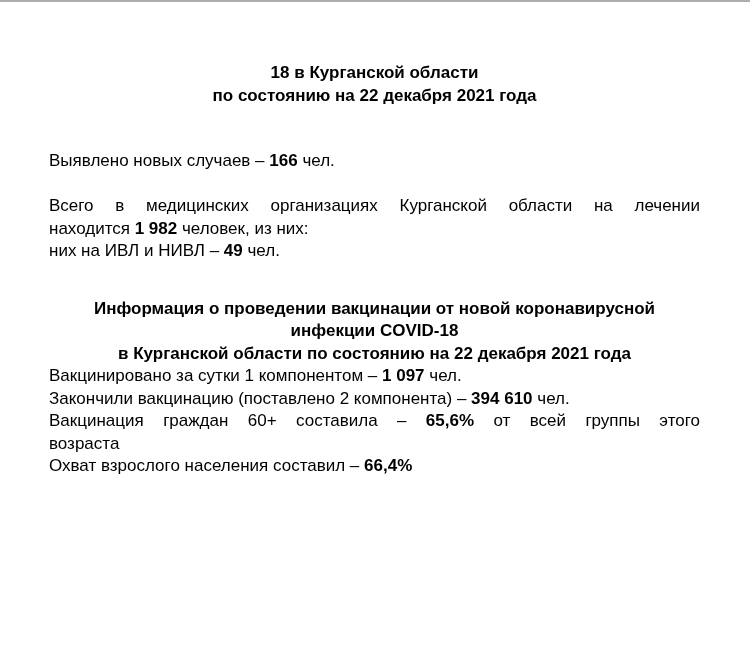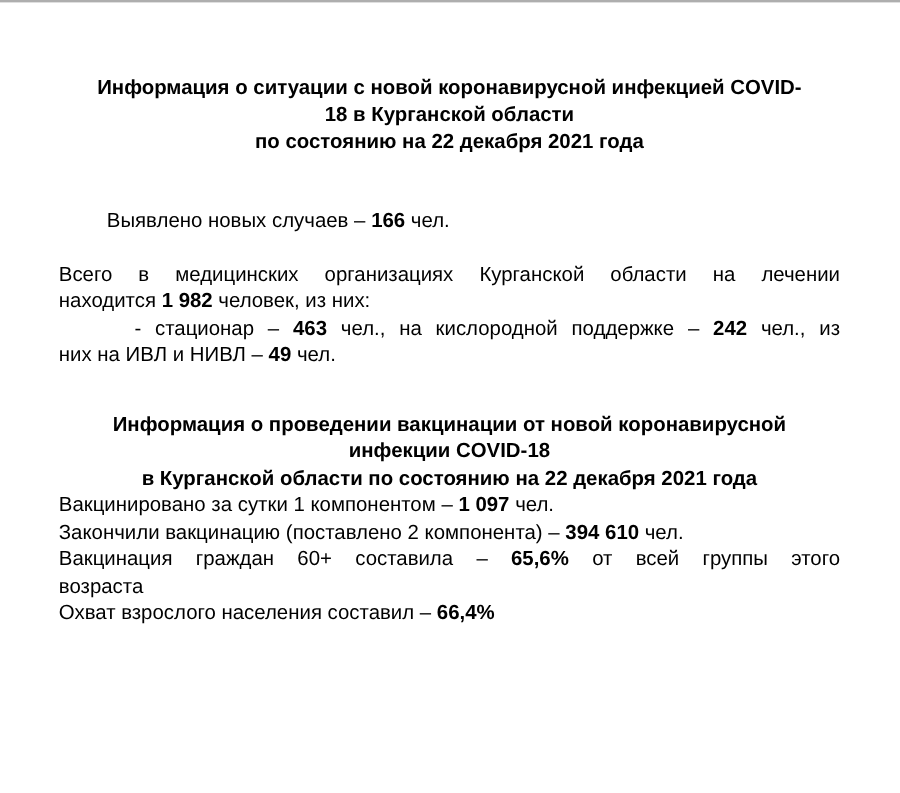--- a/index.html
+++ b/index.html
@@ -35,55 +35,52 @@
     margin-bottom: 0;
   }
   .para {
     margin: 0;
   }
   .blank-above {
     margin-top: 22.5px;
   }
   .first-body {
     margin-top: 43px;
-    margin-left: 40px;
   }
   .jline {
     text-align: justify;
     text-align-last: justify;
   }
   .indent {
     padding-left: 63px;
   }
   .b {
     font-weight: bold;
   }
 </style>
 </head>
 <body>
 
 <div class="page">
   <div class="content">
 
     <h1 class="doc-title">
-      <div>Информация о ситуации с новой коронавирусной инфекцией COVID-</div>
       <div>18 в Курганской области</div>
       <div>по состоянию на 22 декабря 2021 года</div>
     </h1>
 
     <p class="para first-body"><span>Выявлено новых случаев – </span><span class="b">166</span><span> чел.</span></p>
 
     <div class="para blank-above">
       <div class="jline"><span>Всего в медицинских организациях Курганской области на лечении</span></div>
       <div><span>находится </span><span class="b">1 982</span><span> человек, из них:</span></div>
     </div>
 
 
     <div class="para">
-      <div class="jline indent"><span>- стационар – </span><span class="b">463</span><span> чел., на кислородной поддержке – </span><span class="b">242</span><span> чел., из</span></div>
       <div><span>них на ИВЛ и НИВЛ – </span><span class="b">49</span><span> чел.</span></div>
     </div>
 
     <h2 class="doc-title second">
       <div>Информация о проведении вакцинации от новой коронавирусной</div>
       <div>инфекции COVID-18</div>
       <div>в Курганской области по состоянию на 22 декабря 2021 года</div>
     </h2>
 
     <div class="para">

